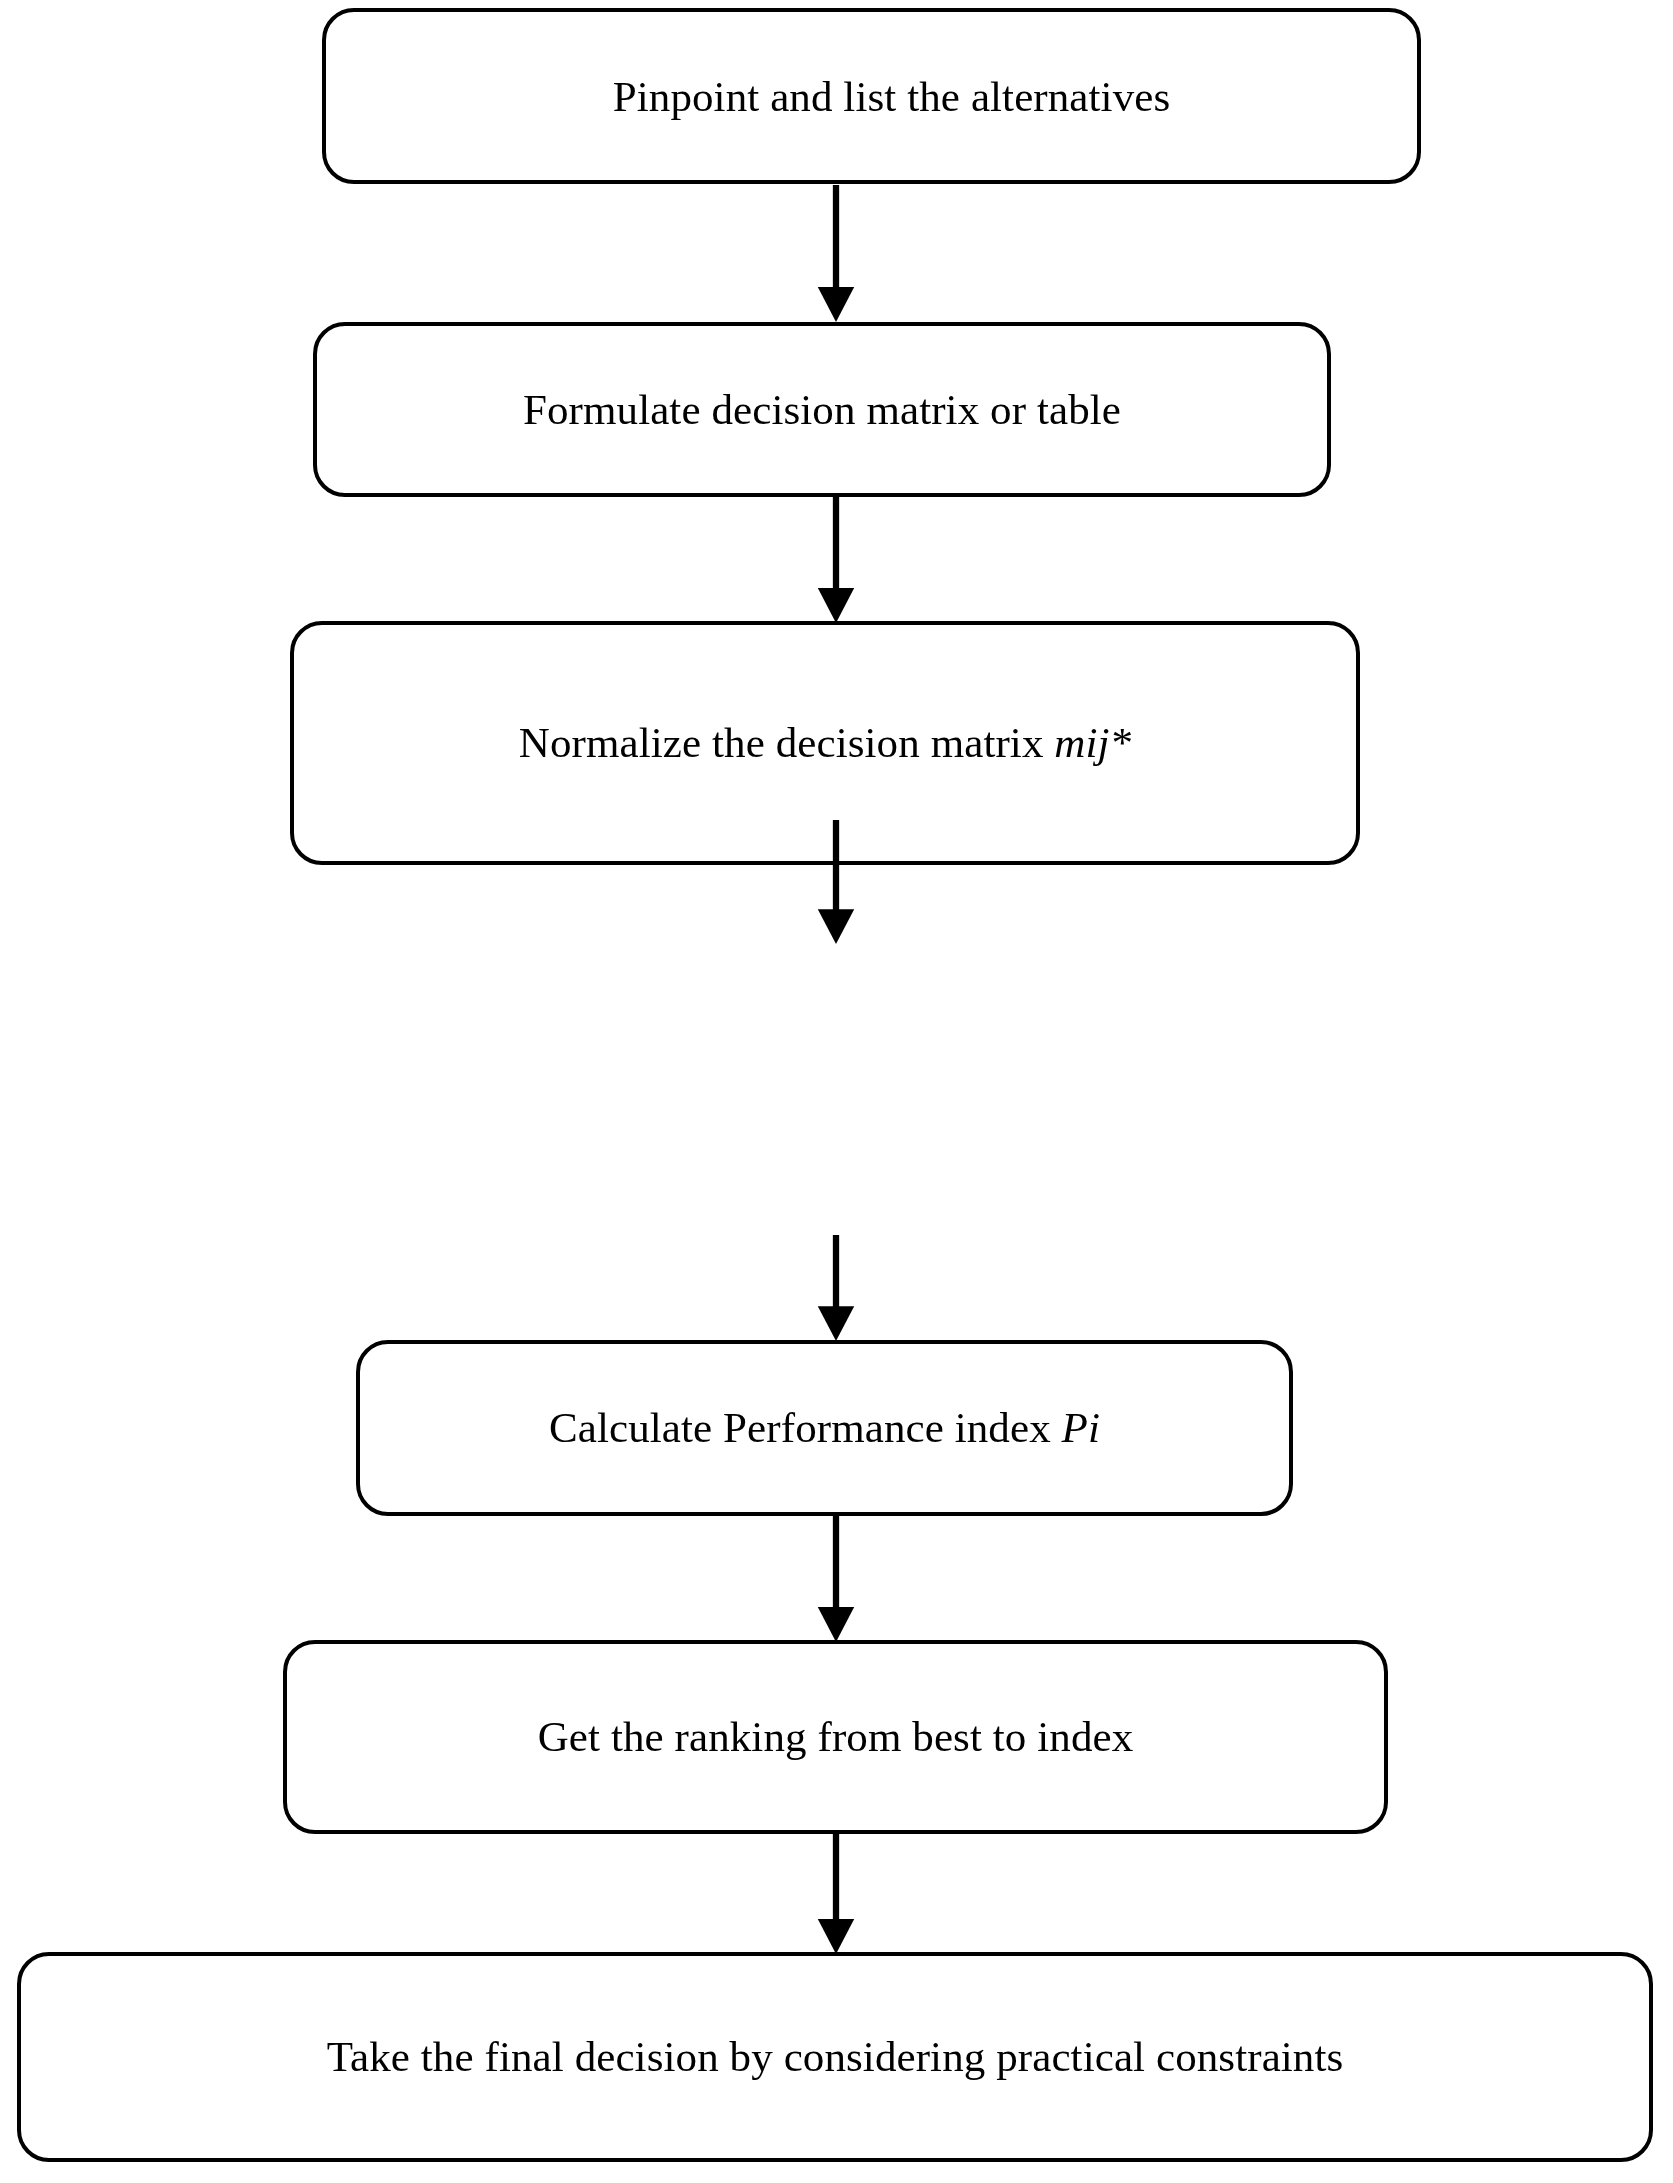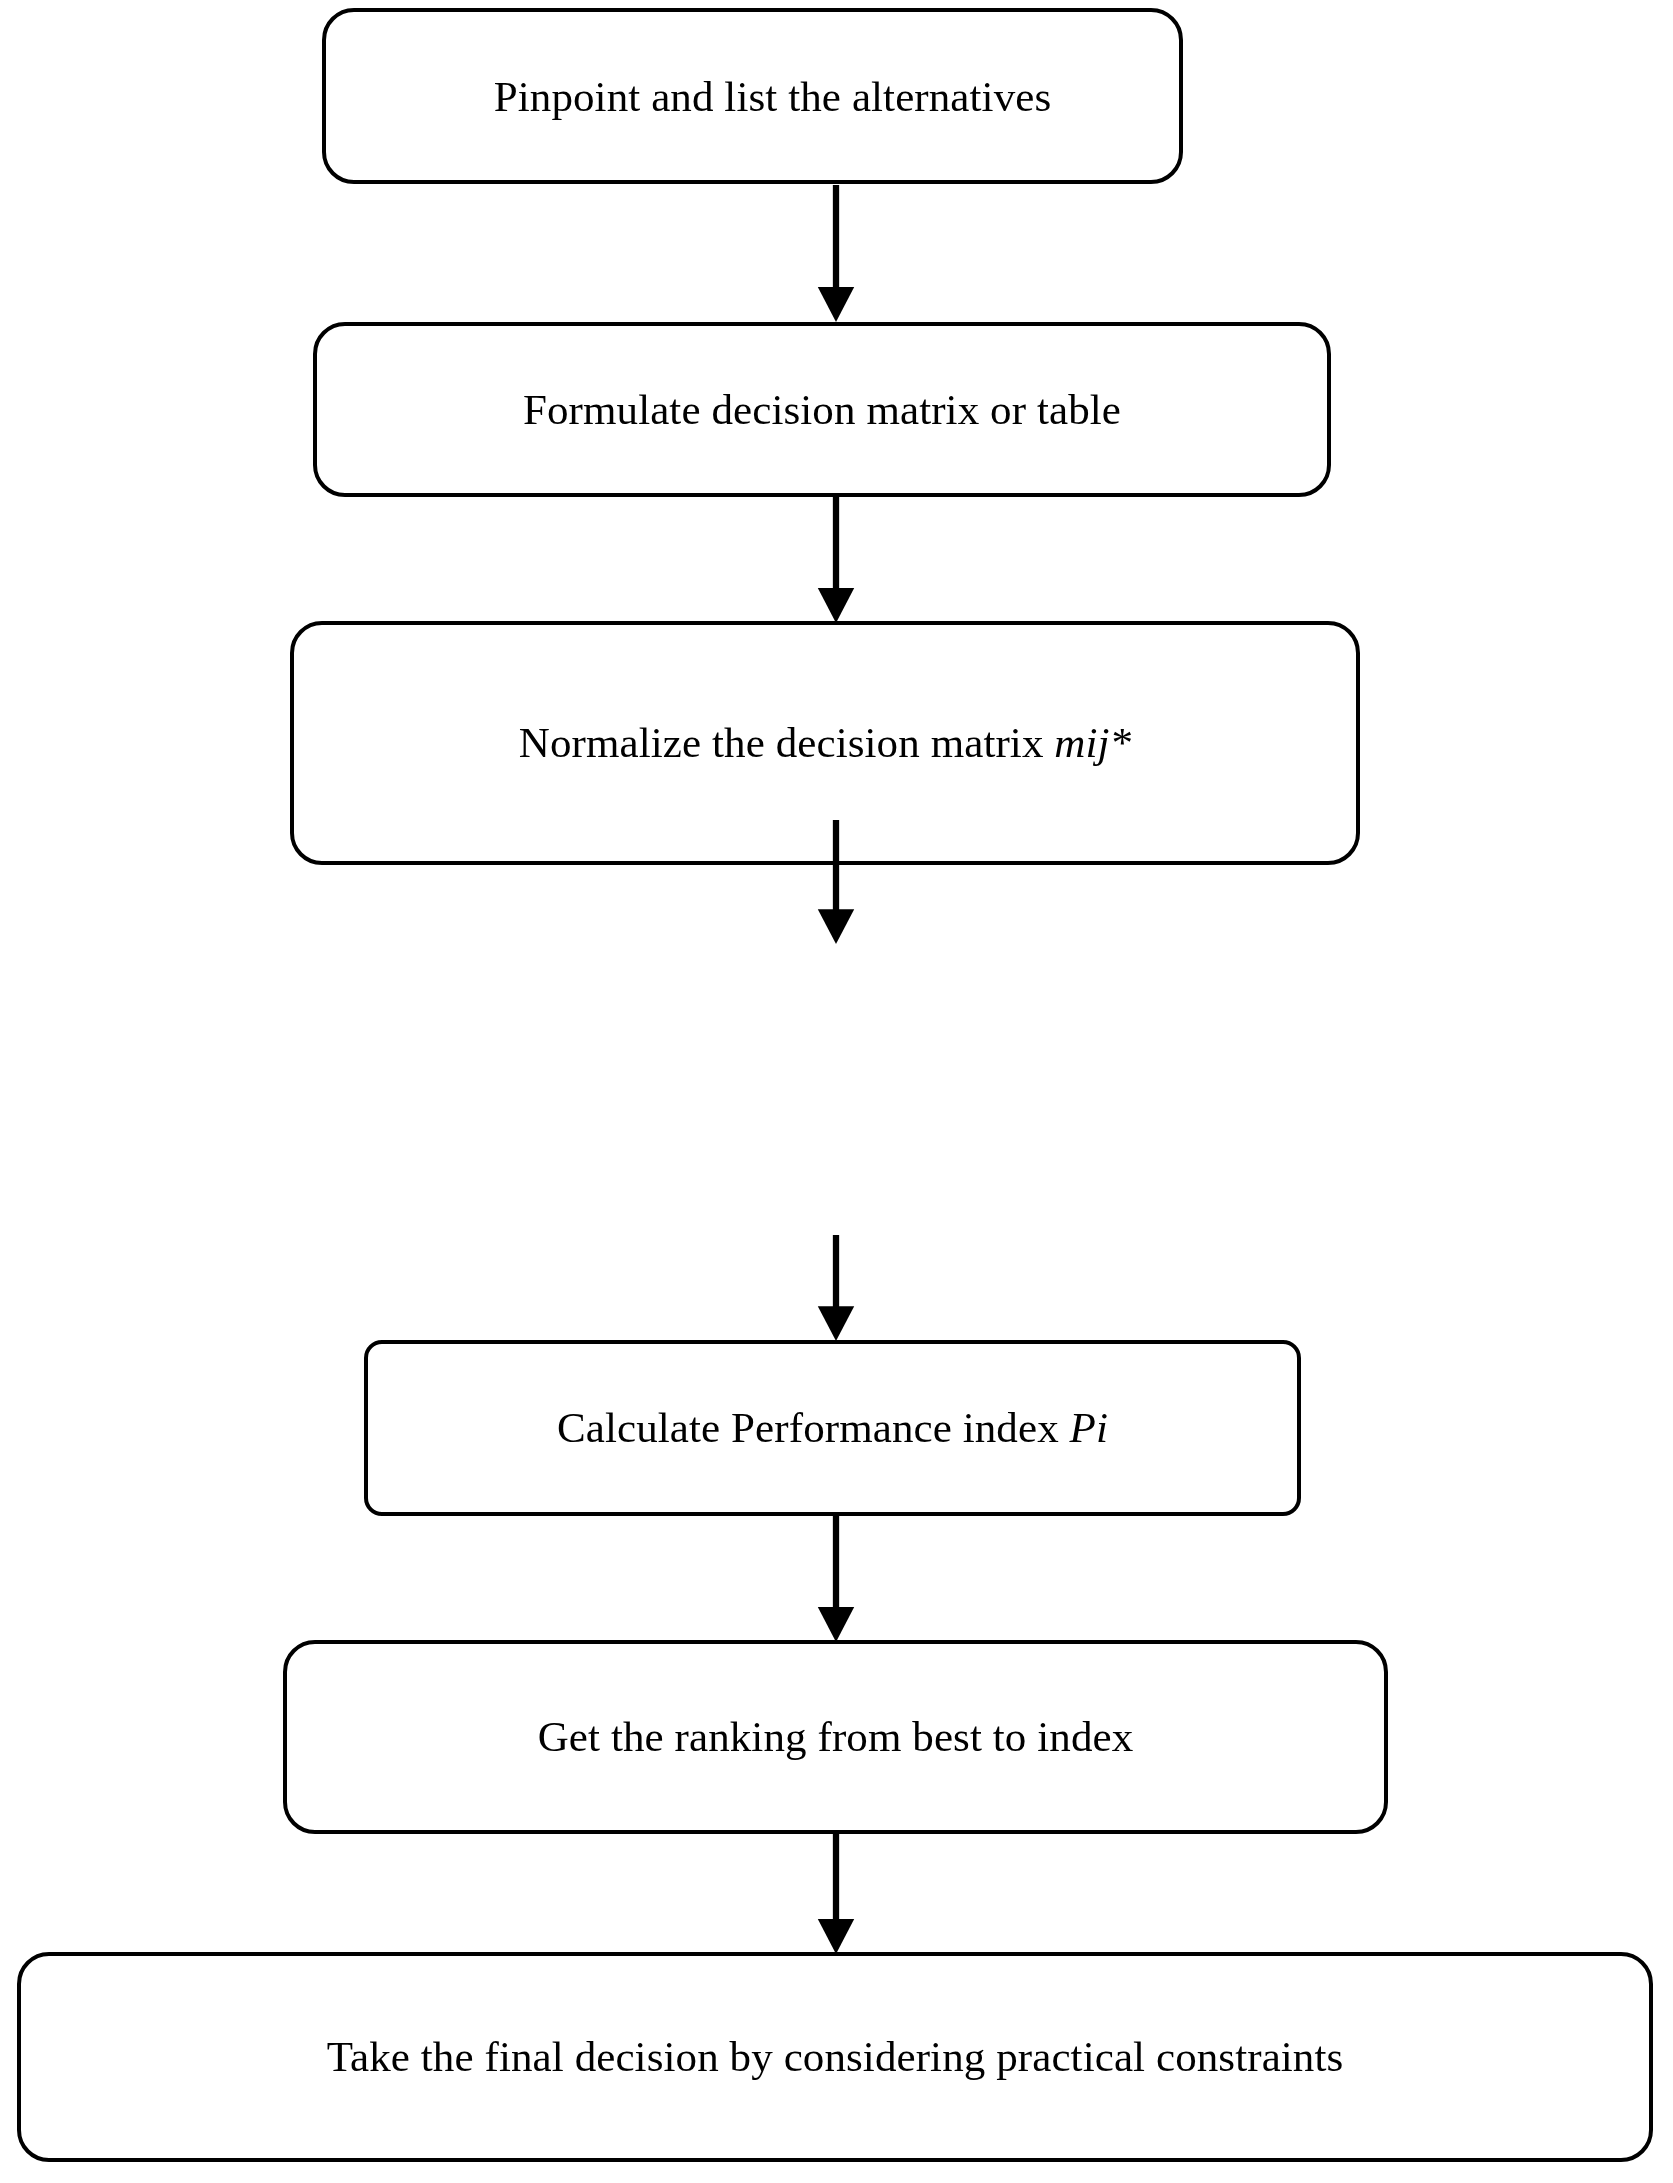--- a/index.html
+++ b/index.html
@@ -41,21 +41,21 @@
     width: 42px;
     display: block;
   }
   .connector svg { display: block; width: 100%; height: 100%; overflow: visible; }
 </style>
 </head>
 <body>
 
 <div id="page">
 
-  <div class="node" style="left:322px; top:8.4px; width:861px; height:176px;padding-left:40px;">
+  <div class="node" style="left:322px; top:8.4px; width:1099px; height:176px;padding-left:40px;">
     <div class="node-line">Pinpoint and list the alternatives</div>
   </div>
 
   <div class="connector" style="left:815px; top:185px; width:42px; height:137px;">
     <svg viewBox="0 0 60 196" preserveAspectRatio="none" aria-hidden="true">
       <line x1="30" y1="0" x2="30" y2="150" stroke="#000000" stroke-width="9"></line>
       <polygon points="4,146 56,146 30,196" fill="#000000"></polygon>
     </svg>
   </div>
 
@@ -82,21 +82,21 @@
   </div>
 
 
   <div class="connector" style="left:815px; top:1235px; width:42px; height:106px;">
     <svg viewBox="0 0 60 152" preserveAspectRatio="none" aria-hidden="true">
       <line x1="30" y1="0" x2="30" y2="106" stroke="#000000" stroke-width="9"></line>
       <polygon points="4,102 56,102 30,152" fill="#000000"></polygon>
     </svg>
   </div>
 
-  <div class="node" style="left:364px; top:1340px; width:937px; height:176px;border-radius:18px;">
+  <div class="node" style="left:356px; top:1340px; width:937px; height:176px;">
     <div class="node-line"><span>Calculate Performance index </span><span class="ital">Pi</span></div>
   </div>
 
   <div class="connector" style="left:815px; top:1516px; width:42px; height:126px;">
     <svg viewBox="0 0 60 180" preserveAspectRatio="none" aria-hidden="true">
       <line x1="30" y1="0" x2="30" y2="134" stroke="#000000" stroke-width="9"></line>
       <polygon points="4,130 56,130 30,180" fill="#000000"></polygon>
     </svg>
   </div>
 

